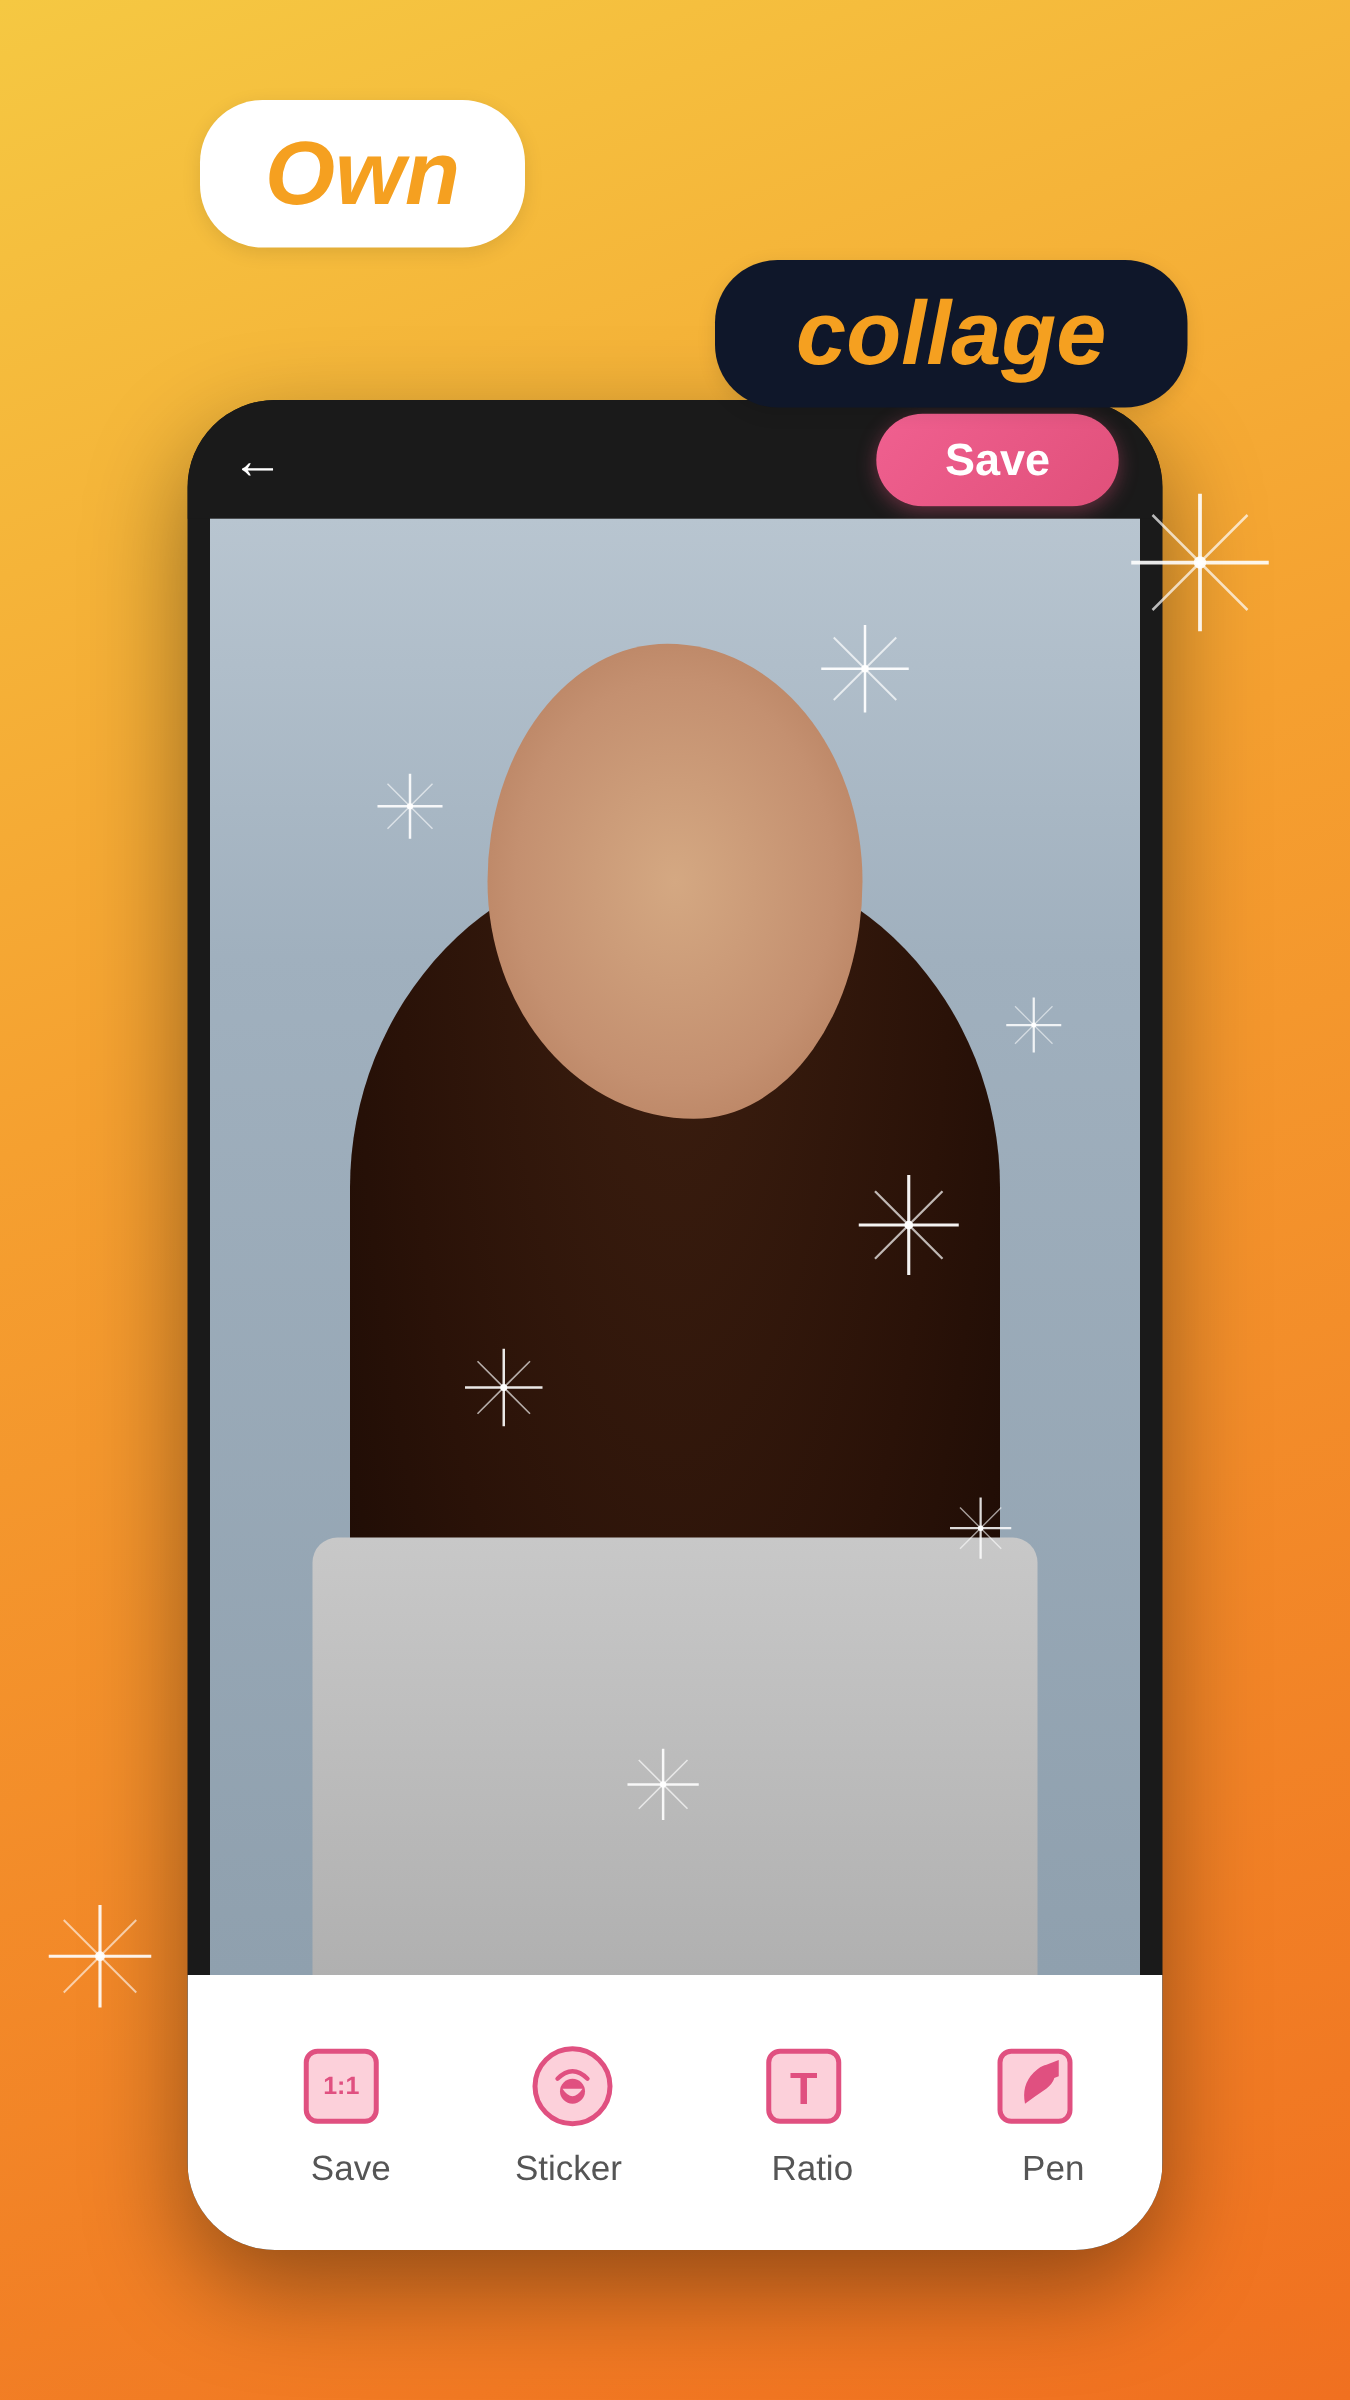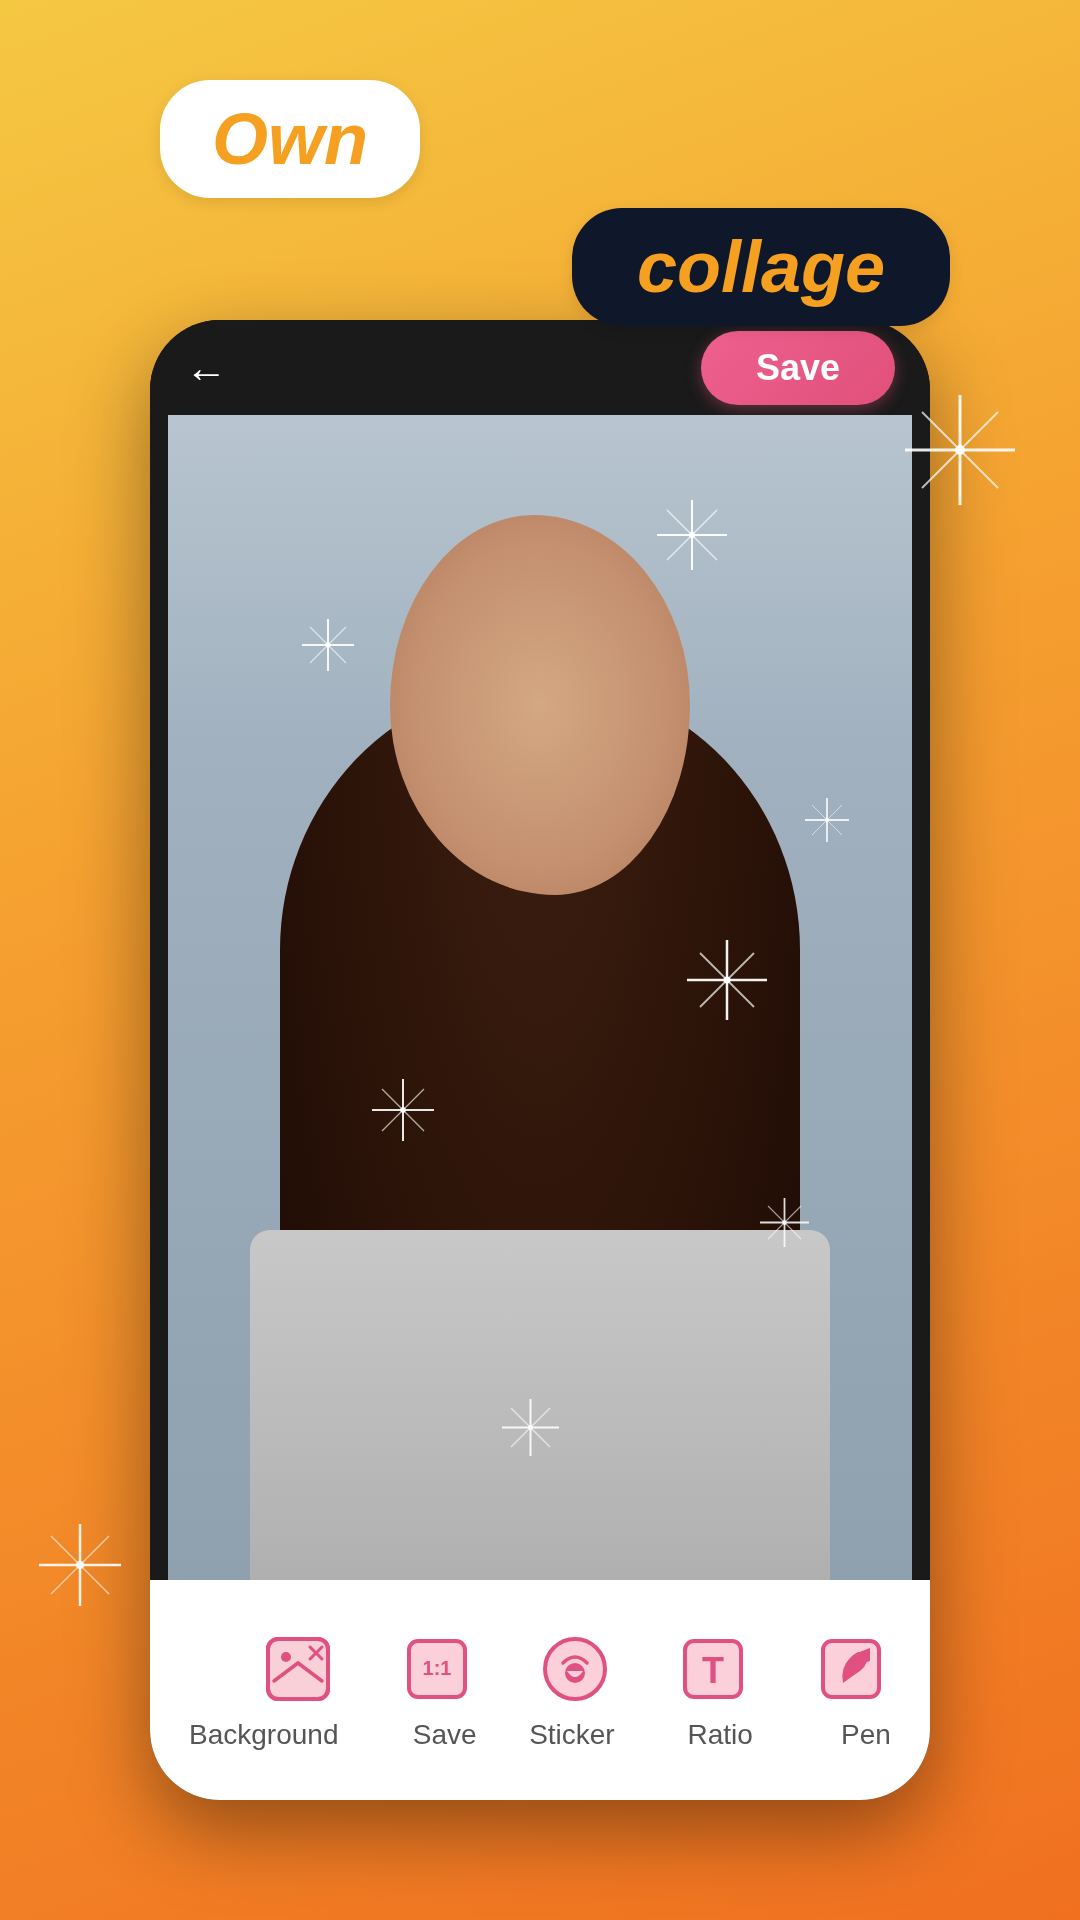--- a/index.html
+++ b/index.html
@@ -307,36 +307,20 @@
       <line x1="32.5" y1="4" x2="32.5" y2="61" stroke="white" stroke-width="2" opacity="0.9"></line>
       <line x1="4" y1="32.5" x2="61" y2="32.5" stroke="white" stroke-width="2" opacity="0.9"></line>
       <line x1="13" y1="13" x2="52" y2="52" stroke="white" stroke-width="1.3" opacity="0.65"></line>
       <line x1="52" y1="13" x2="13" y2="52" stroke="white" stroke-width="1.3" opacity="0.65"></line>
       <circle cx="32.5" cy="32.5" r="2.5" fill="white"></circle>
     </svg>
   </div>
 
   <div class="bottom-toolbar">
 
-    <div class="tool-item">
-      <div class="tool-icon">
-        <svg viewBox="0 0 72 72" fill="none">
-          <rect x="6" y="6" width="60" height="60" rx="10" fill="#f9d0d8" stroke="#e05080" stroke-width="4"></rect>
-          <rect x="6" y="6" width="60" height="60" rx="10" fill="none" stroke="#e05080" stroke-width="4"></rect>
-
-          <rect x="12" y="12" width="48" height="48" rx="7" fill="#f9d0d8"></rect>
-          <line x1="12" y1="48" x2="36" y2="30" stroke="#e05080" stroke-width="3.5" stroke-linecap="round"></line>
-          <line x1="36" y1="30" x2="60" y2="48" stroke="#e05080" stroke-width="3.5" stroke-linecap="round"></line>
-          <circle cx="24" cy="24" r="5" fill="#e05080"></circle>
-          <line x1="48" y1="14" x2="60" y2="26" stroke="#e05080" stroke-width="3" stroke-linecap="round"></line>
-          <line x1="60" y1="14" x2="48" y2="26" stroke="#e05080" stroke-width="3" stroke-linecap="round"></line>
-        </svg>
-      </div>
-      <span class="tool-label">Background</span>
-    </div>
 
     <div class="tool-item">
       <div class="tool-icon">
         <svg viewBox="0 0 72 72" fill="none">
           <rect x="8" y="8" width="56" height="56" rx="9" fill="#fcd0da" stroke="#e05080" stroke-width="4"></rect>
           <text x="36" y="42" text-anchor="middle" font-size="20" font-weight="bold" fill="#e05080">1:1</text>
         </svg>
       </div>
       <span class="tool-label">Save</span>
     </div>

